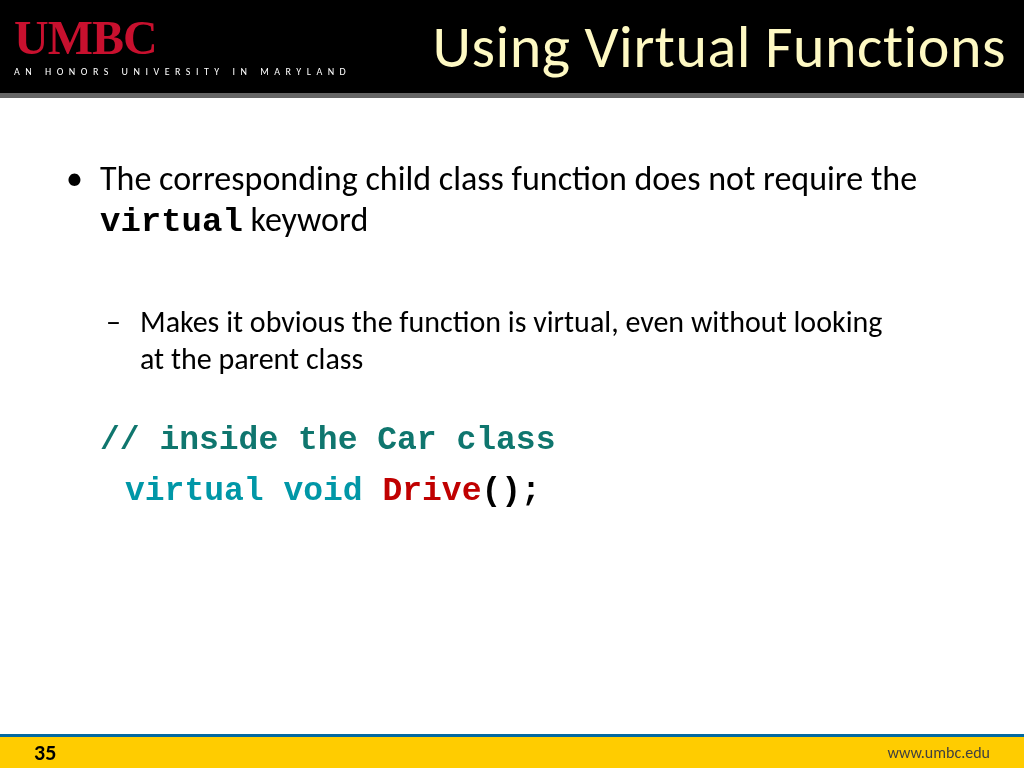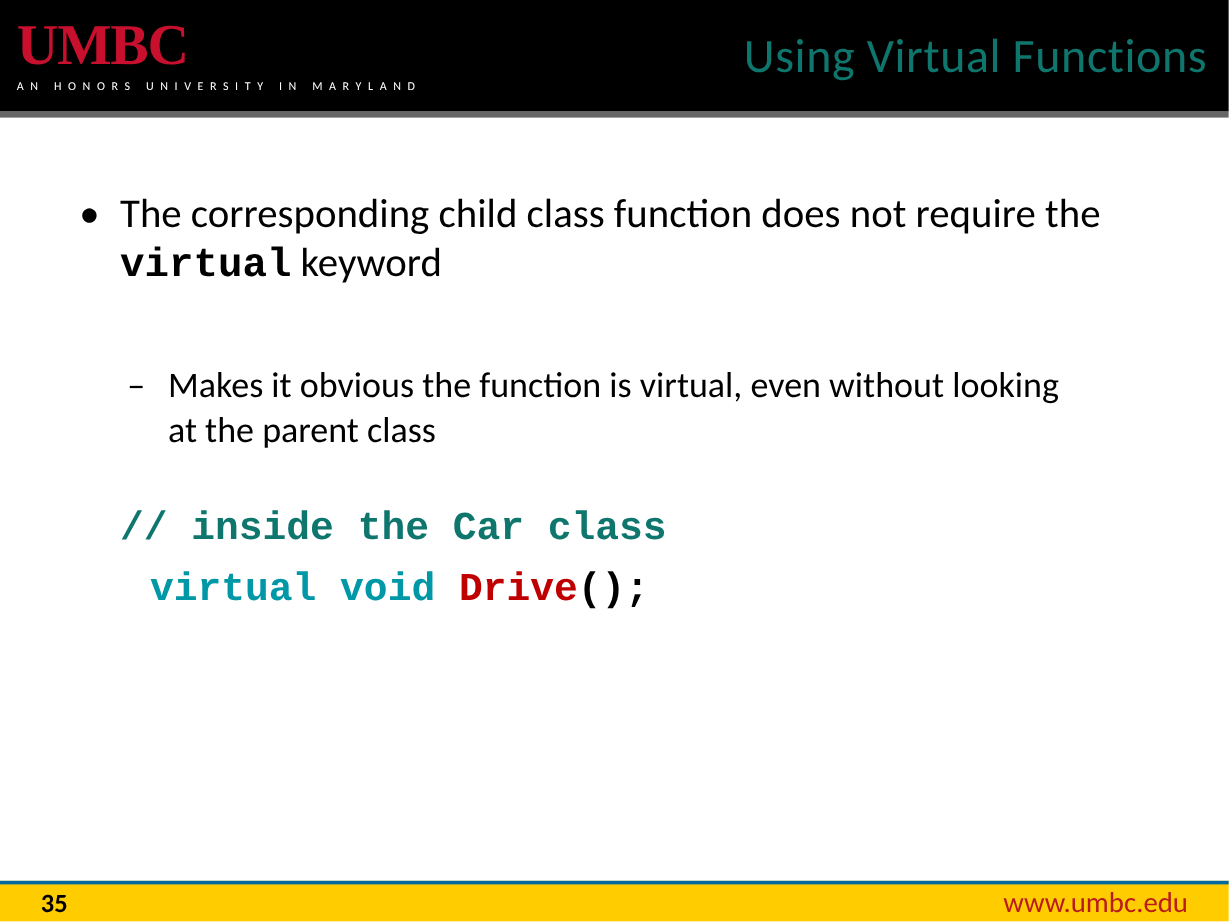--- a/index.html
+++ b/index.html
@@ -2,37 +2,37 @@
 <html><head>
 <meta charset="utf-8">
 <style>
   * { margin: 0; padding: 0; box-sizing: border-box; }
   html, body { width: 1024px; height: 768px; overflow: hidden; font-family: Calibri, Arial, sans-serif; background: #fff; }
   .slide { width: 1024px; height: 768px; position: relative; display: flex; flex-direction: column; }
   .header { background: #000; height: 93px; display: flex; align-items: center; padding: 0 18px 0 14px; }
   .logo-block { display: flex; flex-direction: column; }
   .logo-text { font-family: "Times New Roman", serif; font-weight: 700; color: #c8102e; font-size: 48px; line-height: 0.95; letter-spacing: -1px; }
   .logo-sub { color: #fff; font-size: 10px; letter-spacing: 5.5px; font-weight: 400; margin-top: 4px; white-space: nowrap; }
-  .title { color: #0f766e; font-size: 40px; font-weight: 400; margin-left: auto; letter-spacing: 0.5px; }
+  .title { color: #fef9c3; font-size: 60px; font-weight: 400; margin-left: auto; letter-spacing: 0.5px; }
   .divider { height: 5px; background: #666; }
   .content { flex: 1; padding: 60px 60px 12px 100px; font-size: 34px; color: #000; line-height: 1.22; }
   .b1 { position: relative; margin-bottom: 60px; padding-right: 40px; }
   .b1::before { content: "•"; position: absolute; left: -34px; top: 0; font-size: 34px; }
   .b1.second { margin-bottom: 12px; }
   .b2 { position: relative; font-size: 30px; margin-left: 40px; margin-top: 10px; padding-right: 60px; }
   .b2::before { content: "–"; position: absolute; left: -34px; top: 0; font-size: 30px; }
   .mono { font-family: "Courier New", monospace; font-weight: bold; }
   .code-block { font-family: "Courier New", monospace; font-weight: bold; font-size: 33px; margin-top: 38px; margin-left: 0px; line-height: 1.55; }
   .c-navy { color: #0f766e; }
   .c-teal { color: #0097a7; margin-left: 25px; }
   .c-red { color: #c00000; margin-top: 36px; }
   .c-black { color: #000; }
   .footer { height: 34px; background: #ffcc00; display: flex; align-items: center; padding: 0 34px; border-top: 3px solid #0369a1; }
   .slide-no { font-size: 22px; font-weight: 700; color: #000; }
-  .url { margin-left: auto; font-size: 24px; color: #b91c1c; }
+  .url { margin-left: auto; font-size: 16px; color: #404040; }
 </style>
 </head>
 <body>
 
 <div class="slide">
 
   <div class="header">
     <div class="logo-block">
       <div class="logo-text">UMBC</div>
       <div class="logo-sub">AN HONORS UNIVERSITY IN MARYLAND</div>

